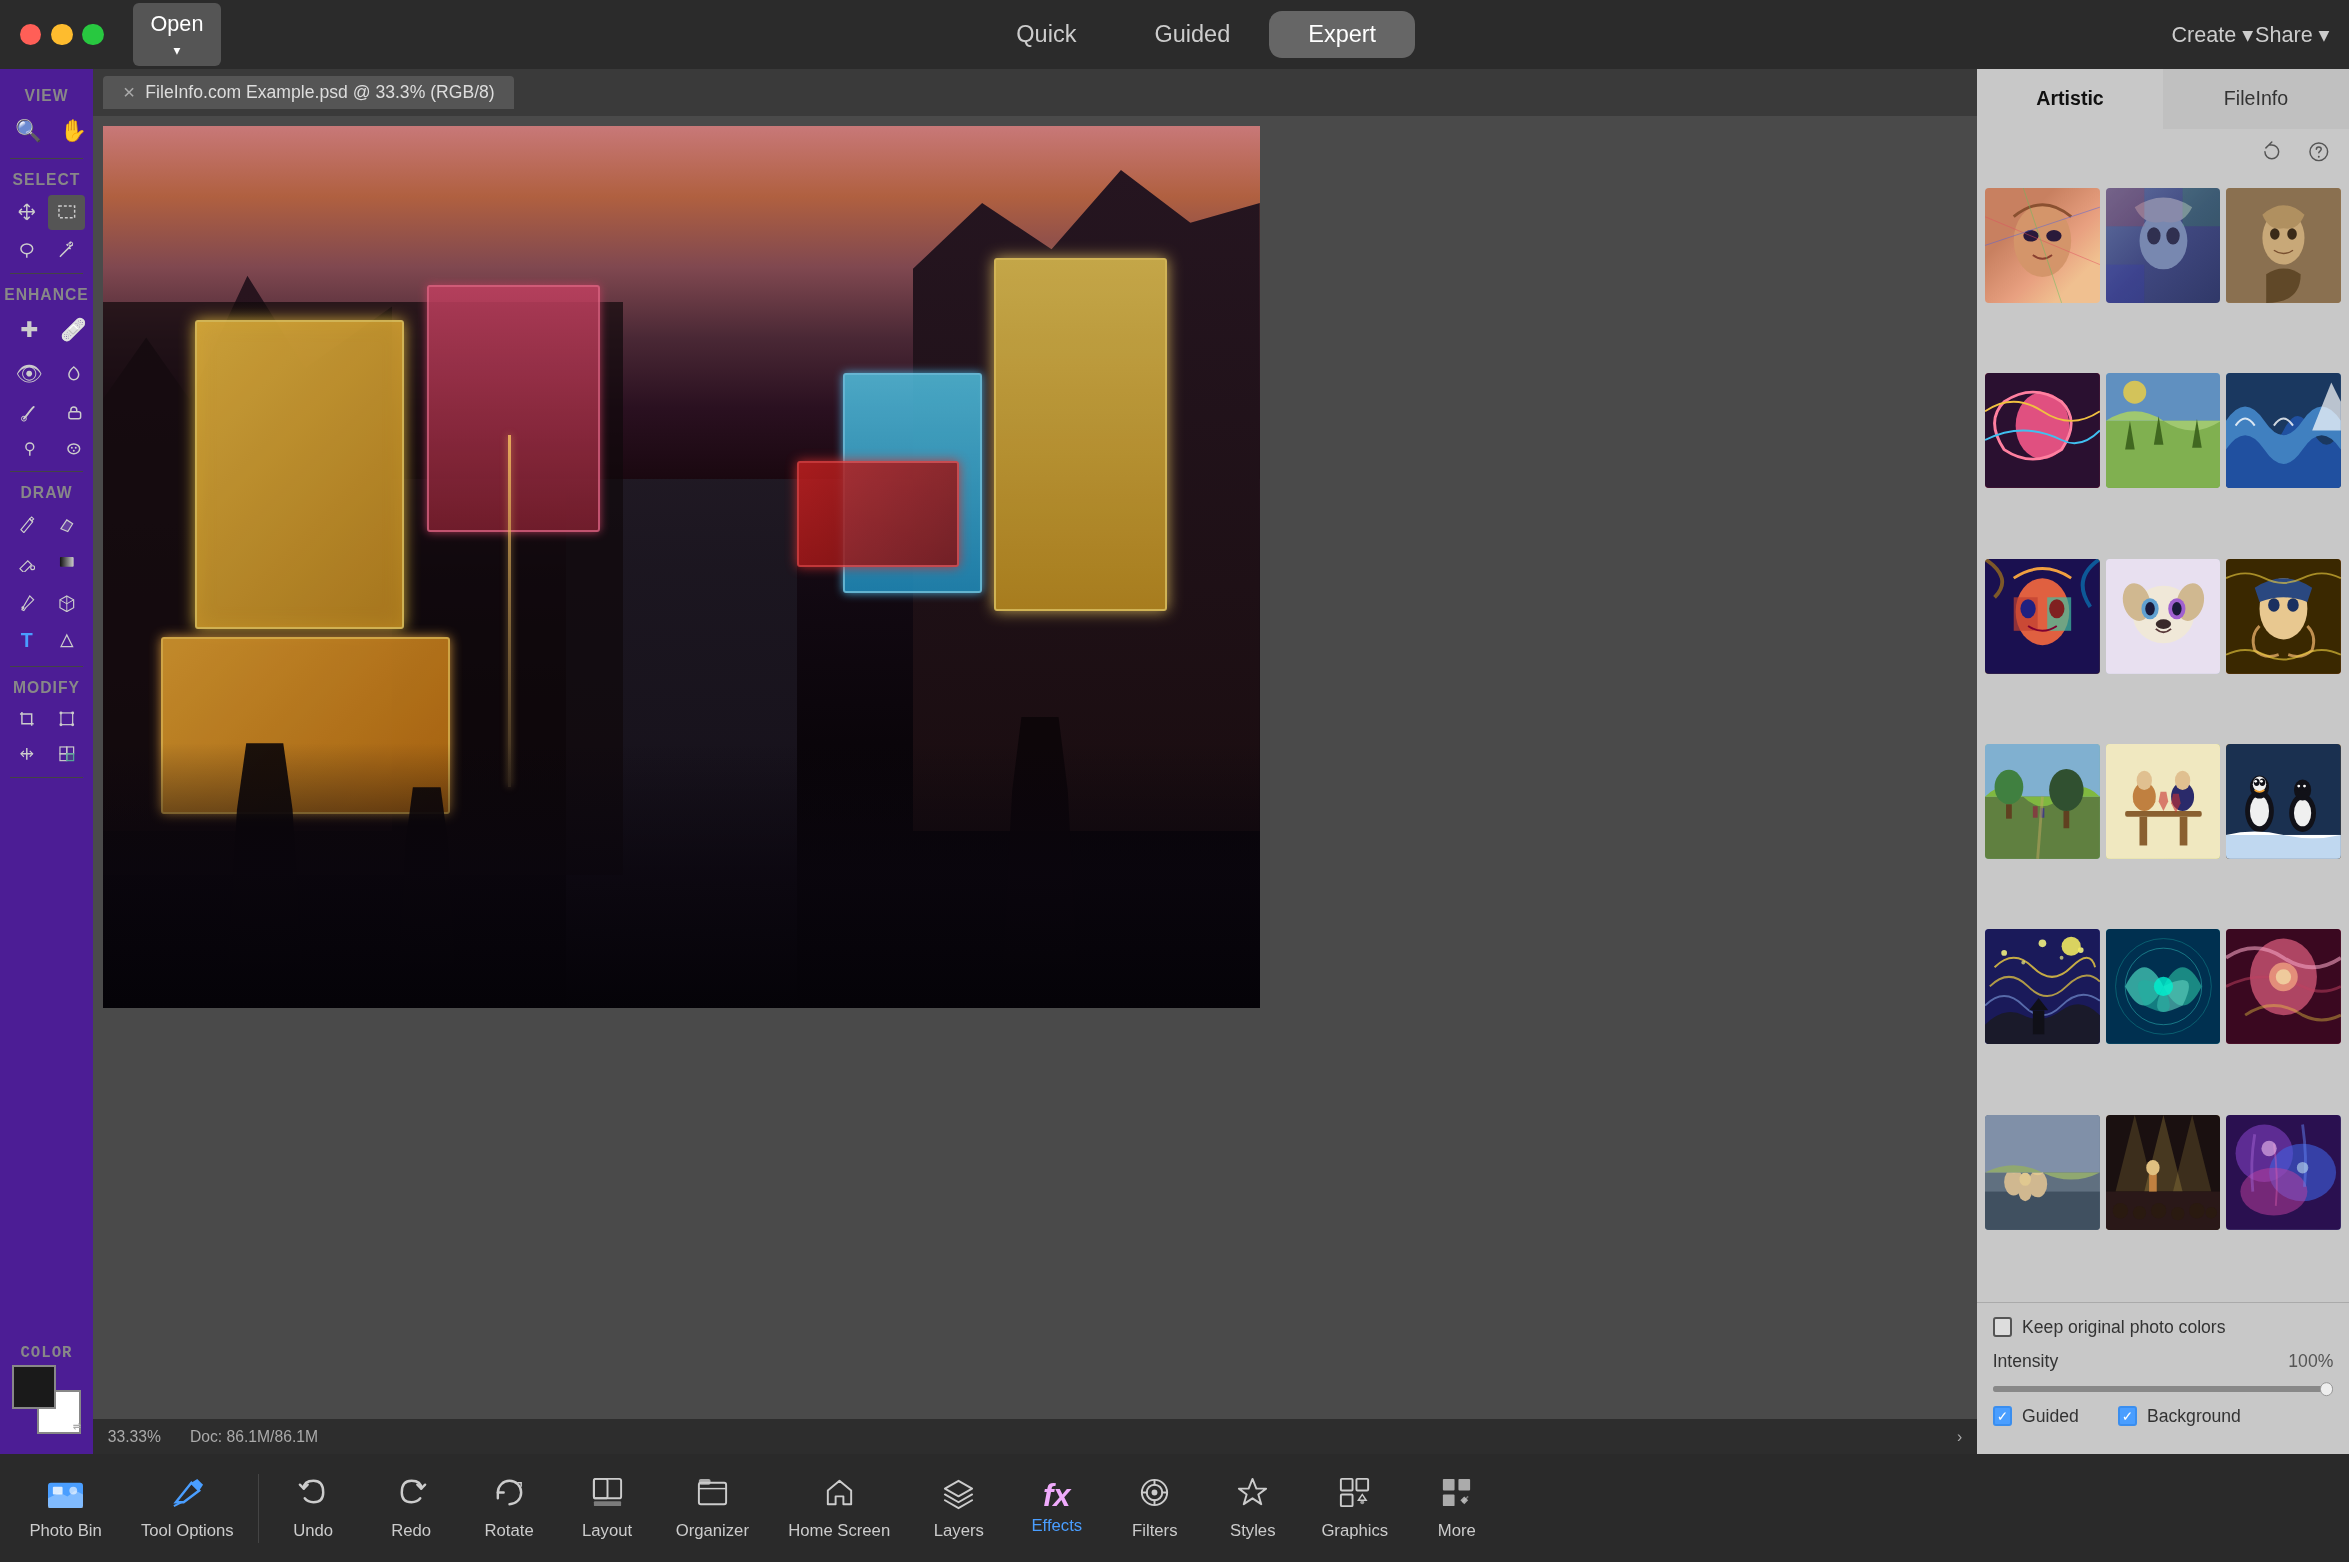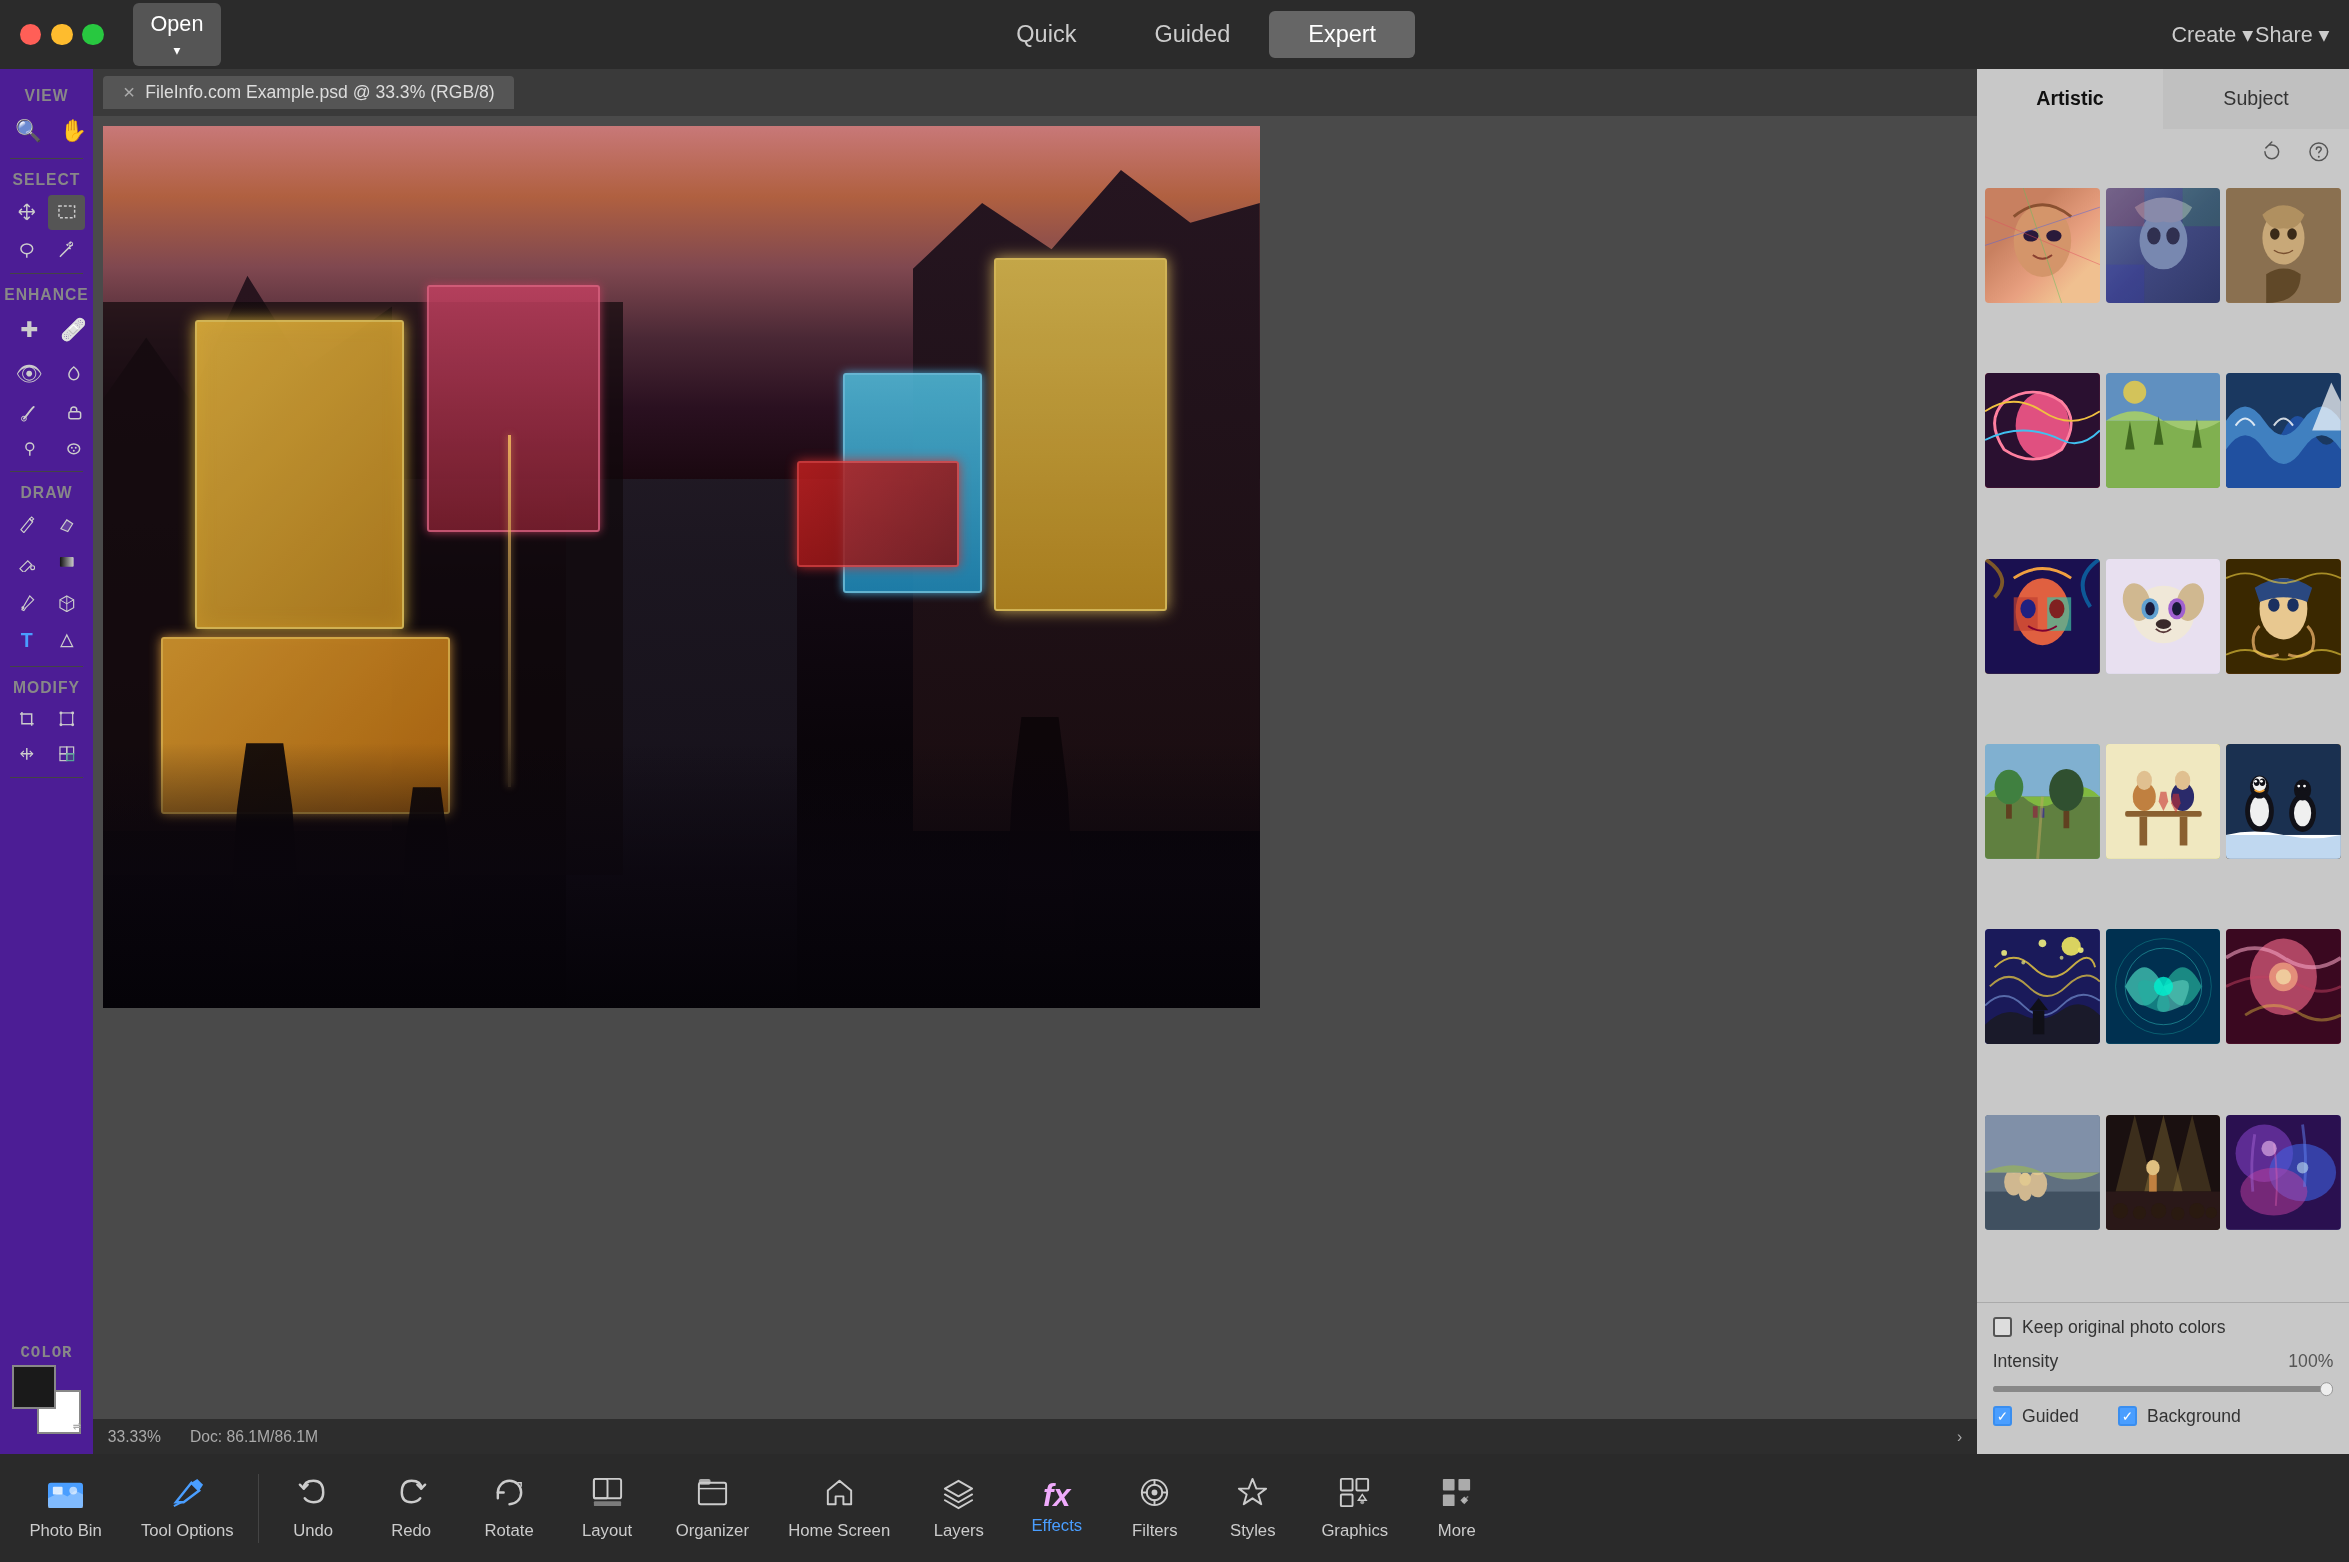--- a/index.html
+++ b/index.html
@@ -62,20 +62,21 @@
       color: #ccc;
       border: none;
       padding: 9.8px 39px;
       font-size: 23.5px;
       cursor: pointer;
       border-radius: 5.9px;
     }
     .mode-btn.active {
       background: #666;
       color: #fff;
+      border-radius: 13px;
     }
 
     .title-bar-right {
       display: flex;
       gap: 2px;
       align-items: center;
     }
     .create-share-btn {
       background: transparent;
       color: #ccc;
@@ -687,21 +688,21 @@
     <div class="status-bar">
       <span>33.33%</span>
       <span>Doc: 86.1M/86.1M</span>
       <span style="margin-left: auto;">›</span>
     </div>
   </div>
 
   <div class="right-panel">
     <div class="panel-tabs">
       <div class="panel-tab active">Artistic</div>
-      <div class="panel-tab">Subject</div>
+      <div class="panel-tab">FileInfo</div>
     </div>
     <div class="panel-toolbar">
       <button class="panel-icon-btn">
         <svg width="21.6" height="21.6" viewBox="0 0 22 22" fill="none">
           <path d="M4 11a7 7 0 107-7H8l3-3M8 4l-3 3" stroke="#555" stroke-width="1.5" stroke-linecap="round"></path>
         </svg>
       </button>
       <button class="panel-icon-btn">
         <svg width="21.6" height="21.6" viewBox="0 0 22 22" fill="none">
           <circle cx="11" cy="11" r="9" stroke="#555" stroke-width="1.5"></circle>

